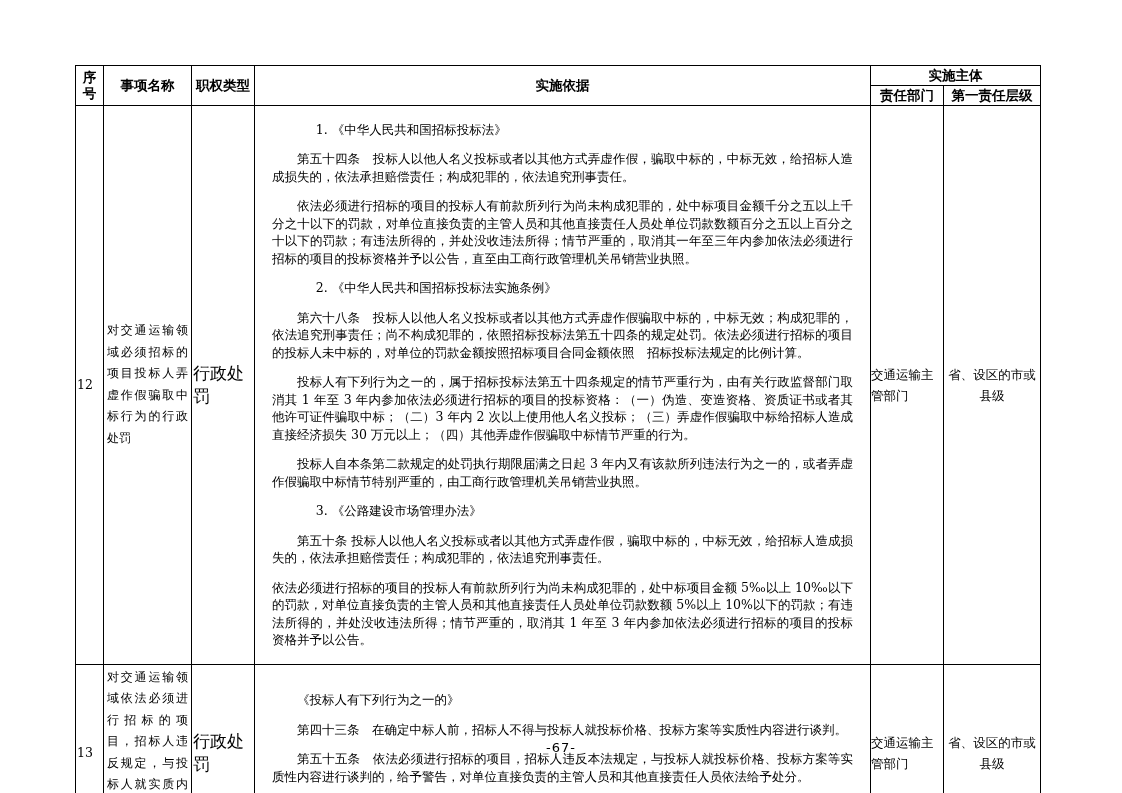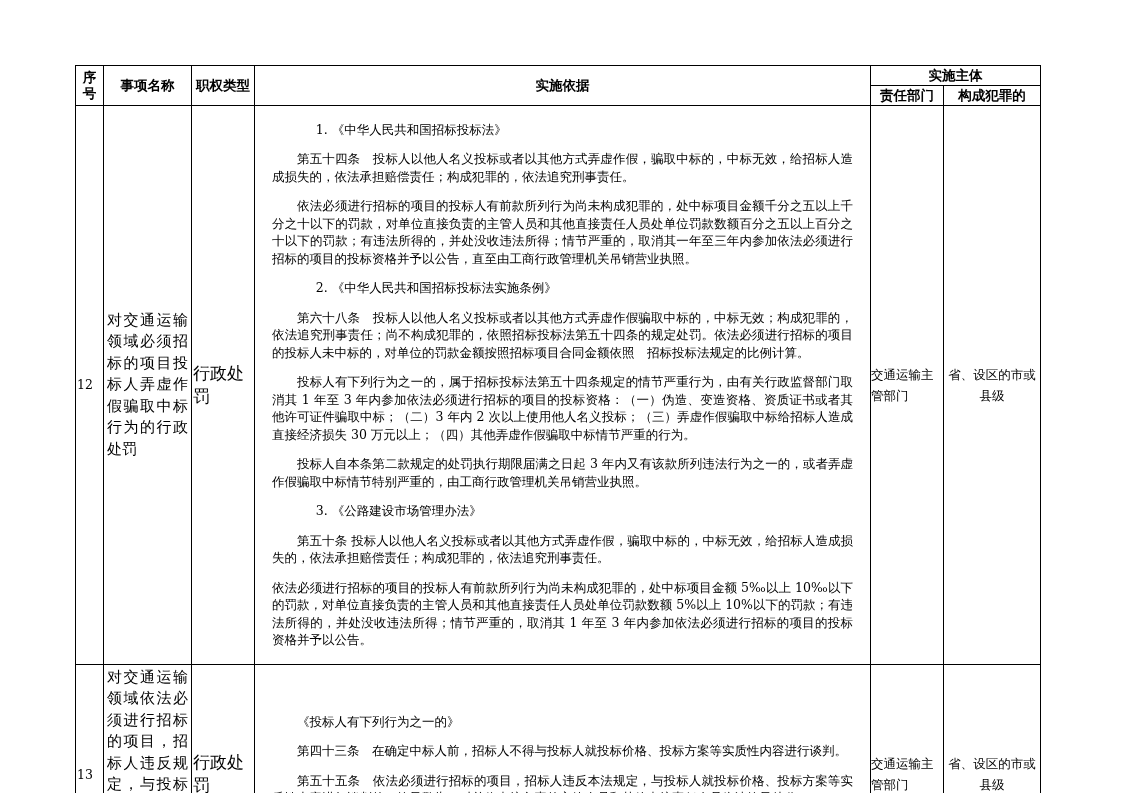--- a/index.html
+++ b/index.html
@@ -25,21 +25,21 @@
   }
   thead tr.h1{height:20px;}
   thead tr.h2{height:18px;}
   tr.row-12{height:410px;}
   tr.row-13{height:152px;}
   td.c-index{
     text-align:left;vertical-align:middle;
     font-size:12.5px;padding:1px;
   }
   td.c-name{
-    vertical-align:middle;font-size:15px;line-height:21.5px;
+    vertical-align:middle;font-size:12px;line-height:21.5px;
     padding:2px 3px;text-align:justify;text-justify:inter-ideograph;
   }
   td.c-type{
     vertical-align:middle;font-size:17px;padding:1px;
   }
   td.c-basis{
     vertical-align:middle;font-size:12.5px;line-height:17.5px;
     padding:3px 5px;text-align:justify;text-justify:inter-ideograph;
   }
   td.c-basis p{margin:12px;}
@@ -78,21 +78,21 @@
     <thead>
       <tr class="h1">
         <th rowspan="2">序号</th>
         <th rowspan="2">事项名称</th>
         <th rowspan="2">职权类型</th>
         <th rowspan="2">实施依据</th>
         <th colspan="2">实施主体</th>
       </tr>
       <tr class="h2">
         <th>责任部门</th>
-        <th>构成犯罪的</th>
+        <th>第一责任层级</th>
       </tr>
     </thead>
     <tbody>
       <tr class="row-12">
         <td class="c-index">12</td>
         <td class="c-name">对交通运输领域必须招标的项目投标人弄虚作假骗取中标行为的行政处罚</td>
         <td class="c-type">行政处罚</td>
         <td class="c-basis">
           <p class="ind-num">1. 《中华人民共和国招标投标法》</p>
           <p class="ind-para">第五十四条　投标人以他人名义投标或者以其他方式弄虚作假，骗取中标的，中标无效，给招标人造成损失的，依法承担赔偿责任；构成犯罪的，依法追究刑事责任。</p>
@@ -117,13 +117,14 @@
           <p class="ind-para">第四十三条　在确定中标人前，招标人不得与投标人就投标价格、投标方案等实质性内容进行谈判。</p>
           <p class="ind-para">第五十五条　依法必须进行招标的项目，招标人违反本法规定，与投标人就投标价格、投标方案等实质性内容进行谈判的，给予警告，对单位直接负责的主管人员和其他直接责任人员依法给予处分。</p>
           <p class="ind-para">前款所列行为影响中标结果的，中标无效。</p>
         </td>
         <td class="c-dept">交通运输主管部门</td>
         <td class="c-level">省、设区的市或县级</td>
       </tr>
     </tbody>
   </table>
 
+  <div class="footer">-67-</div>
 </div>
 
 </body></html>

